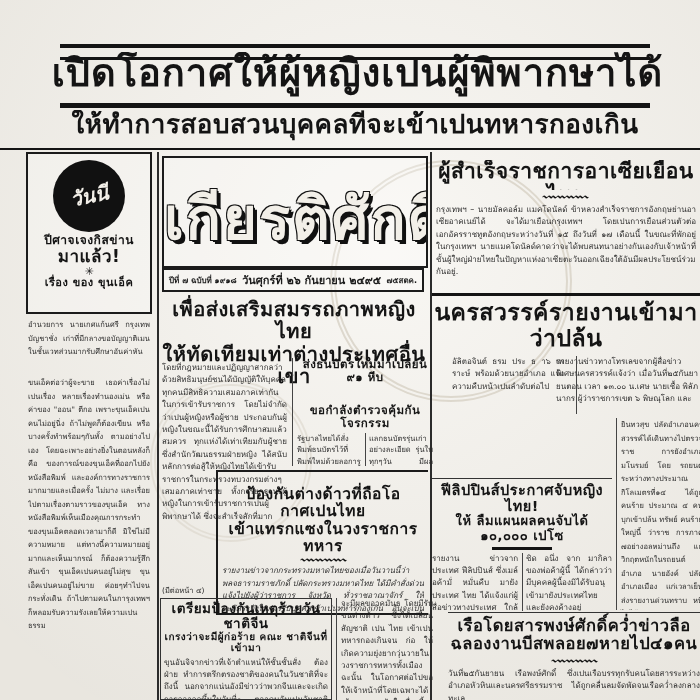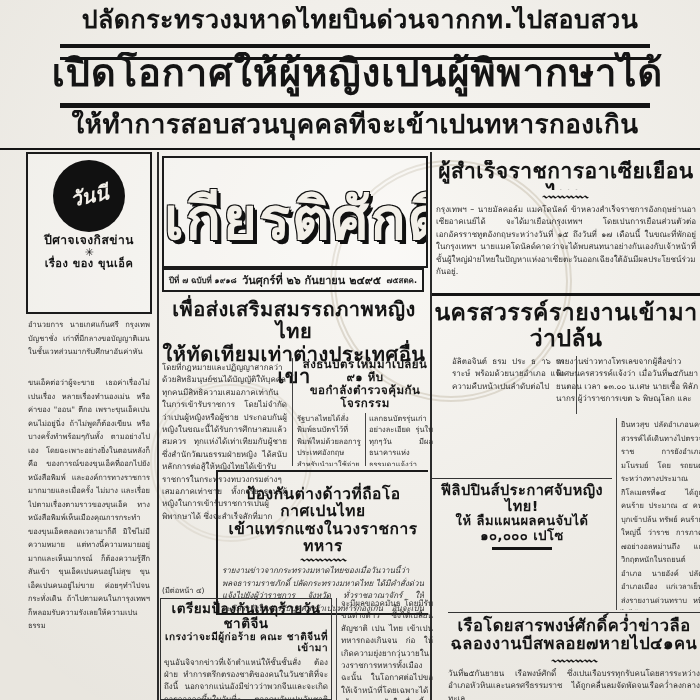--- a/index.html
+++ b/index.html
@@ -29,36 +29,36 @@
   }
 </style>
 </head>
 <body>
 
 <div id="paper">
 
   <div class="abs watermark" style="left:330px;top:160px;width:230px;height:230px;"></div>
   <div class="abs watermark" style="left:150px;top:380px;width:150px;height:150px;opacity:.5;"></div>
 
-  <div class="abs hl center cutoff" style="left:80px;top:6px;width:560px;height:36px;font-size:25px;">ปลัดกระทรวงมหาดไทยบินด่วนจากกท.ไปสอบสวน</div>
   <div class="abs dbl" style="left:60px;top:44px;width:590px;"></div>
   <div class="abs hl center cutoff" style="left:45px;top:52px;width:625px;height:48px;font-size:38px;letter-spacing:1px;">เปิดโอกาศให้ผู้หญิงเปนผู้พิพากษาได้</div>
   <div class="abs rule" style="left:60px;top:103px;width:590px;height:5px;"></div>
   <div class="abs hl center cutoff" style="left:60px;top:110px;width:590px;height:36px;font-size:26px;">ให้ทำการสอบสวนบุคคลที่จะเข้าเปนทหารกองเกิน</div>
   <div class="abs rule" style="left:0px;top:148px;width:700px;height:2px;"></div>
 
   <div class="abs vrule" style="left:157px;top:152px;height:548px;"></div>
   <div class="abs vrule" style="left:430px;top:152px;height:548px;"></div>
 
   <div class="abs" style="left:2px;top:152px;width:152px;height:548px;overflow:hidden;">
     <div class="boxed" style="margin-left:24px;width:122px;height:158px;text-align:center;">
       <div style="margin:6px auto 2px;width:72px;height:72px;border-radius:50%;background:#111;color:#f2efe8;display:flex;align-items:center;justify-content:center;">
         <span style="font-size:20px;font-weight:900;font-style:italic;transform:rotate(-12deg);">วันนี</span>
       </div>
       <div class="hl" style="font-size:12px;">ปีศาจเจงกิสข่าน</div>
+      <div class="hl" style="font-size:17px;">มาแล้ว!</div>
       <div style="font-size:11px;line-height:1;">✳</div>
       <div class="hl" style="font-size:11px;">เรื่อง ของ ขุนเอ็ค</div>
     </div>
     <div class="body-txt tiny" style="margin:4px 4px 0 26px;height:56px;">อำนวยการ นายเกศแก้นศรี กรุงเทพบัญชาชั่ง เก่าที่มีกลางขอบัญญาติเมน ในชั้นเวทส่วนมากรับศึกษาอันค่าหัน</div>
     <div class="body-txt tiny" style="margin:2px 4px 0 26px;height:300px;">ขนเอ็คต่อว่าผู้จะขาย เธอค่าเรื่องไม่เปนเรื่อง หลายเรื่องทำนองเม่น หรือค่าของ "ออน" ตีกอ เพราะขุนเอ็คเปนคนไม่อยู่นิ่ง ถ้าไม่พูดก็ต้องเขียน หรือบางครั้งทำพร้อมๆกันทั้ง ตามอย่างไปเอง โดยฉะเพาะอย่างยิ่งในตอนหลังก็คือ ของการณ์ของขุนเอ็คที่ออกไปยังหนังสือพิมพ์ และองค์การทางราชการ มากมายและเมื่อครั้ง ไม่มาง และเรื่อยไปตามเรื่องตามราวของขุนเอ็ค ทางหนังสือพิมพ์เห็นเมืองคุณการกระทำของขุนเอ็คตลอดเวลามาก็ดี มิใช่ไม่มีความหมาย แต่ทางนี้ความหมายอยู่มากและเห็นมากรณ์ ก็ต้องความรู้สึกสันเข้า ขุนเอ็คเปนคนอยู่ไม่สุข ขุนเอ็คเปนคนอยู่ไม่ขาย ค่อยๆทำไปจนกระทั่งเดิน ถ้าไปตามคนในการุงเทพฯ ก็หลอมรับความรังเลยให้ความเปนธรรม</div>
   </div>
 
   <div class="abs boxed center" style="left:162px;top:156px;width:262px;height:108px;overflow:hidden;">
     <div class="masthead-title" style="margin-top:14px;">เกียรติศักดิ์</div>
   </div>
@@ -69,40 +69,40 @@
   </div>
 
   <div class="abs hl center" style="left:160px;top:298px;width:268px;height:58px;font-size:20px;">
     <div>เพื่อส่งเสริมสมรรถภาพหญิงไทย</div>
     <div>ให้ทัดเทียมเท่าต่างประเทศอื่นเขา</div>
   </div>
   <div class="abs body-txt" style="left:162px;top:362px;width:125px;height:222px;">โดยที่กฎหมายและปฏิญญาสากลว่าด้วยสิทธิมนุษย์ชนได้บัญญัติให้บุคคลทุกคนมีสิทธิความเสมอภาคเท่ากันในการเข้ารับราชการ โดยไม่จำกัดว่าเปนผู้หญิงหรือผู้ชาย ประกอบกันผู้หญิงในขณะนี้ได้รับการศึกษาสมแล้วสมควร ทุกแห่งได้เท่าเทียมกับผู้ชาย ซึ่งสำนักวัฒนธรรมฝ่ายหญิง ได้สนับหลักการต่อสู้ให้หญิงไทยได้เข้ารับราชการในกระทรวงทบวงกรมต่างๆ เสมอภาคเท่าชาย ทั้งการยกฐานะผู้หญิงในการเข้ารับราชการเปนผู้พิพากษาได้ ซึ่งจะสำเร็จสักที่มาก</div>
 
   <div class="abs" style="left:292px;top:358px;width:136px;height:108px;border-left:1px solid #444;padding-left:4px;overflow:hidden;">
     <div class="hl center" style="font-size:11.5px;">ส่งธนบัตรใหม่มาเปลี่ยน ๙๑ หีบ</div>
-    <div class="hl center" style="font-size:11.5px;">ขอกำลังตำรวจคุ้มกันโจรกรรม</div>
+    <div class="hl center" style="font-size:11.5px;margin-top:20px;">ขอกำลังตำรวจคุ้มกันโจรกรรม</div>
     <div class="minicols body-txt" style="margin-top:3px;height:62px;font-size:7.5px;">
       <span>รัฐบาลไทยได้สั่งพิมพ์ธนบัตรไว้ที่พิมพ์ใหม่ด้วยลอการู ประเทศอังกฤษ สำหรับนำมาใช้จ่ายแลกธนบัตรรุ่นเก่าอย่างละเอียด</span>
       <span>รุ่นใบทุกๆวัน มีผลธนาคารแห่งธรรมดาแจ้งว่าธนบัตรจำนวนดังกล่าวได้ต้องบรรทุก (มีต่อหน้า๑)</span>
     </div>
   </div>
 
   <div class="abs" style="left:216px;top:470px;width:212px;height:145px;border:2px solid #1b1b1b;border-right:none;padding:14px 4px;box-sizing:border-box;overflow:hidden;">
     <div class="hl center" style="font-size:15.5px;">ป้องกันต่างด้าวที่ถือโอกาศเปนไทย</div>
     <div class="hl center" style="font-size:15.5px;">เข้าแทรกแซงในวงราชการทหาร</div>
     <div class="squiggle">〰〰〰〰〰</div>
     <div class="body-txt" style="height:58px;font-style:italic;">รายงานข่าวจากกระทรวงมหาดไทยของเมื่อวันวานนี้ว่า พลจธารามราชภักดิ์ ปลัดกระทรวงมหาดไทย ได้มีคำสั่งด่วนแจ้งไปยังผู้ว่าราชการ จังหวัด ทั่วราชอาณาจักร์ ให้ระมัดระวังในการรับบุคคลเข้าเปนทหารกองเกิน อันจะเปนเหตุให้ต่างด้าวแทรกแซงในวงการทหารได้ในโอกาศต่อไป</div>
 
   </div>
 
   <div class="abs body-txt center tiny" style="left:162px;top:584px;width:125px;height:12px;">(มีต่อหน้า ๔)</div>
 
   <div class="abs" style="left:160px;top:598px;width:172px;height:102px;border:1px solid #333;padding:2px 3px;box-sizing:border-box;overflow:hidden;">
     <div class="hl center" style="font-size:13.5px;">เตรียมป้องกันเหตุร้ายวันชาติจีน</div>
-    <div class="hl center" style="font-size:10px;font-weight:700;text-align:right;">เกรงว่าจะมีผู้ก่อร้าย คณะ ชาติจีนที่เข้ามา</div>
+    <div class="hl center" style="font-size:10px;font-weight:700;">เกรงว่าจะมีผู้ก่อร้าย คณะ ชาติจีนที่เข้ามา</div>
     <div class="body-txt" style="margin-top:3px;height:44px;">ขุนอันจิจากข่าวที่เจ้าตำแหน่ให้ชั้นชั้นสั่ง ต้อง ฝ่าย ทำการตรึกตรองชาติของคนในวันชาติที่จะถึงนี้ นอกจากแน่นอังมีข่าวว่าพวกจีนและจะเกิดการจลาจลขึ้นในวันที่๑ ตุลาคมอันเปนวันชาติของจีนแดงขึ้น บัดนี้เราได้รับรายงานข่าว</div>
 
   </div>
   <div class="abs body-txt" style="left:336px;top:598px;width:92px;height:102px;border-left:1px solid #444;padding-left:4px;">จะมีผลขอาคมันธ โดยมีรับ ชนต่างด้าว ซึ่งได้เปลี่ยนสัญชาติ เปน ไทย เข้าเปน ทหารกองเกินจน ก่อ ให้เกิดความยุ่งยากวุ่นวายในวงราชการทหารทั้งเมือง ฉะนั้น ในโอกาศต่อไปขอให้เจ้าหน้าที่โดยเฉพาะได้เข้มงวดกวดขันในเรื่องนี้ให้จงหนัก</div>
 
   <div class="abs hl center cutoff" style="left:432px;top:160px;width:268px;height:30px;font-size:21px;">ผู้สำเร็จราชการอาเซียเยือนไทย</div>
   <div class="abs squiggle" style="left:500px;top:192px;width:130px;">〰〰〰〰〰</div>
   <div class="abs body-txt" style="left:436px;top:204px;width:260px;height:84px;">กรุงเทพฯ – นายมัลคอล์ม แมคโดนัลด์ ข้าหลวงสำเร็จราชการอังกฤษย่านอาเซียอาคเนย์ได้ จะได้มาเยือนกรุงเทพฯ โดยเปนการเยือนส่วนตัวต่อเอกอัครราชทูตอังกฤษระหว่างวันที่ ๑๕ ถึงวันที่ ๑๗ เดือนนี้ ในขณะที่พักอยู่ในกรุงเทพฯ นายแมคโดนัลด์คาดว่าจะได้พบสนทนาอย่างกันเองกับเจ้าหน้าที่ชั้นผู้ใหญ่ฝ่ายไทยในปัญหาแห่งอาเซียตะวันออกเฉียงใต้อันมีผลประโยชน์ร่วมกันอยู่.</div>
   <div class="abs rule" style="left:432px;top:293px;width:268px;height:3px;"></div>
 
@@ -111,20 +111,24 @@
   </div>
   <div class="abs body-txt" style="left:556px;top:356px;width:142px;height:58px;">รายงานข่าวทางโทรเลขจากผู้สื่อข่าวพิเศษนครสวรรค์แจ้งว่า เมื่อวันที่๒๕กันยา ยนตอน เวลา ๑๓.๐๐ น.เศษ นายเชื้อ พิลัภ นากร ผู้ว่าราชการเขต ๖ พิษณุโลก และ</div>
   <div class="abs body-txt" style="left:452px;top:356px;width:112px;height:58px;border-right:1px solid #444;padding-right:12px;">อัลิตอจินต์ ธรม ประ ธ า๖ เพราะษ์ พร้อมด้วยนายอำเภอ แจ้งความคืบหน้าเปนลำดับต่อไป</div>
 
   <div class="abs body-txt tiny" style="left:616px;top:418px;width:82px;height:192px;border-left:1px solid #444;padding-left:4px;">ยินทวสุข ปลัดอำเภอนคร สวรรค์ได้เดินทางไปตรวจราช การยังอำเภอ มโนรมย์ โดย รถยนต์ระหว่างทางประมาณ กิโลเมตรที่๑๔ ได้ถูกคนร้าย ประมาณ ๔ คนบุกเข้าปล้น ทรัพย์ คนร้ายใหญ่นี้ ว่าราช การภาค ๗อย่างอลหม่านถึง แก่วิกฤตหนักในรถยนต์อำเภอ นายอังค์ ปลัดอำเภอเมือง แก่เวลาเย็น ส่งรายงานด่วนทราบ หนีไปได้ รายงานข่าวต่อมาได้ทราบ ว่า นายพร อัยยการ (มีต่อหน้า๑)</div>
 
   <div class="abs" style="left:432px;top:478px;width:180px;height:132px;overflow:hidden;border-top:1px solid #333;">
     <div class="hl center" style="font-size:14.5px;margin-top:3px;">ฟีลิปปินส์ประกาศจับหญิงไทย!</div>
     <div class="hl center" style="font-size:13px;">ให้ ลืมแผนผลคนจับได้ ๑๐,๐๐๐ เปโซ</div>
     <div class="rule" style="width:60px;height:3px;margin:3px auto;"></div>
+    <div class="minicols body-txt" style="height:74px;">
+      <span>รายงาน ข่าวจาก ประเทศ ฟีลิปปินส์ ซึ่งเมล์อค้ามั่ หมั่นคืบ มายัง ประเทศ ไทย ได้แจ้งแก่ผู้สื่อข่าวทางประเทศ</span>
+      <span>ใกล้ชิด อนึ่ง จาก มากิลา ของพ่อค้าผู้นี้ ได้กล่าวว่ามีบุคคลผู้นี้องมิได้รับอนุเข้ามายังประเทศไทย และยังคงค้างอยู่</span>
+    </div>
   </div>
 
   <div class="abs" style="left:448px;top:612px;width:252px;height:88px;overflow:hidden;border-top:1px solid #333;">
     <div class="hl center" style="font-size:16.5px;margin-top:4px;">เรือโดยสารพงษ์ศักดิ์คว่ำข่าวลือ</div>
     <div class="hl center" style="font-size:16.5px;">ฉลองงานบีสพลอย๗หายไป๔๑คน</div>
     <div class="squiggle" style="margin:2px 0;">〰〰〰〰〰</div>
     <div class="body-txt" style="height:34px;">วันที่๒๕กันยายน เรือพงษ์ศักดิ์ ซึ่งเปนเรือบรรทุกรับคนโดยสารระหว่างอำเภอหัวหินและนครศรีธรรมราช ได้ถูกคลื่นลมจัดพัดจนเรือคว่ำลงกลางทะเล</div>
   </div>
 
 </div>

